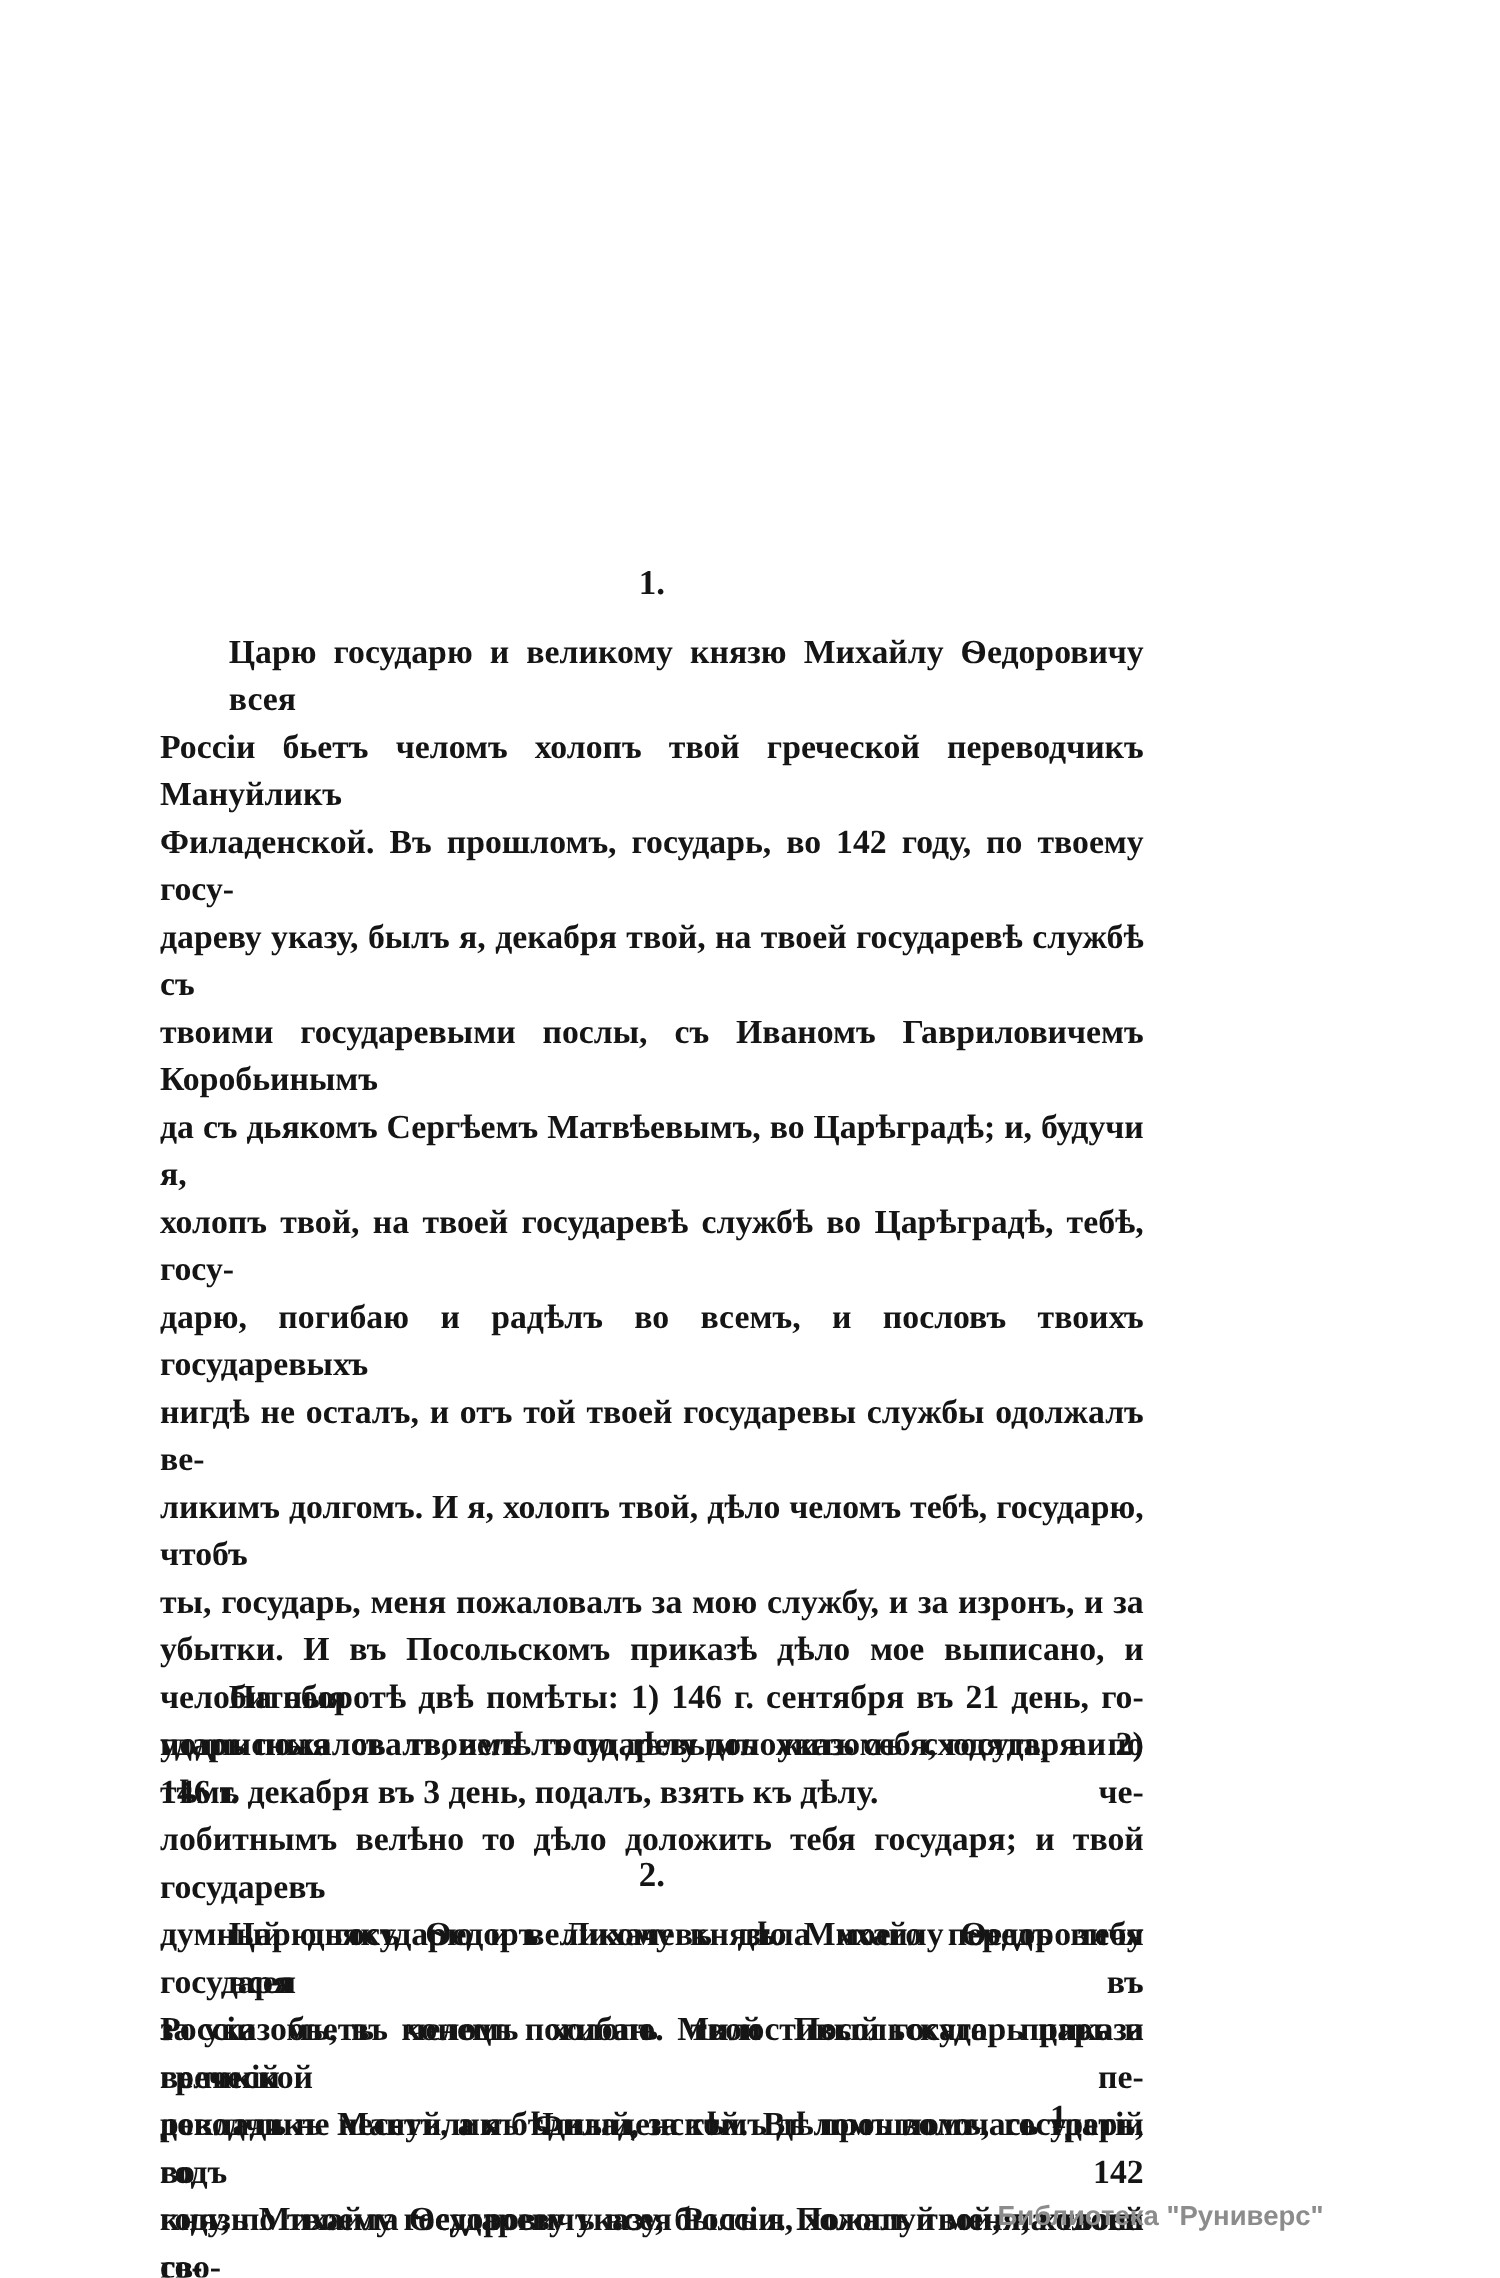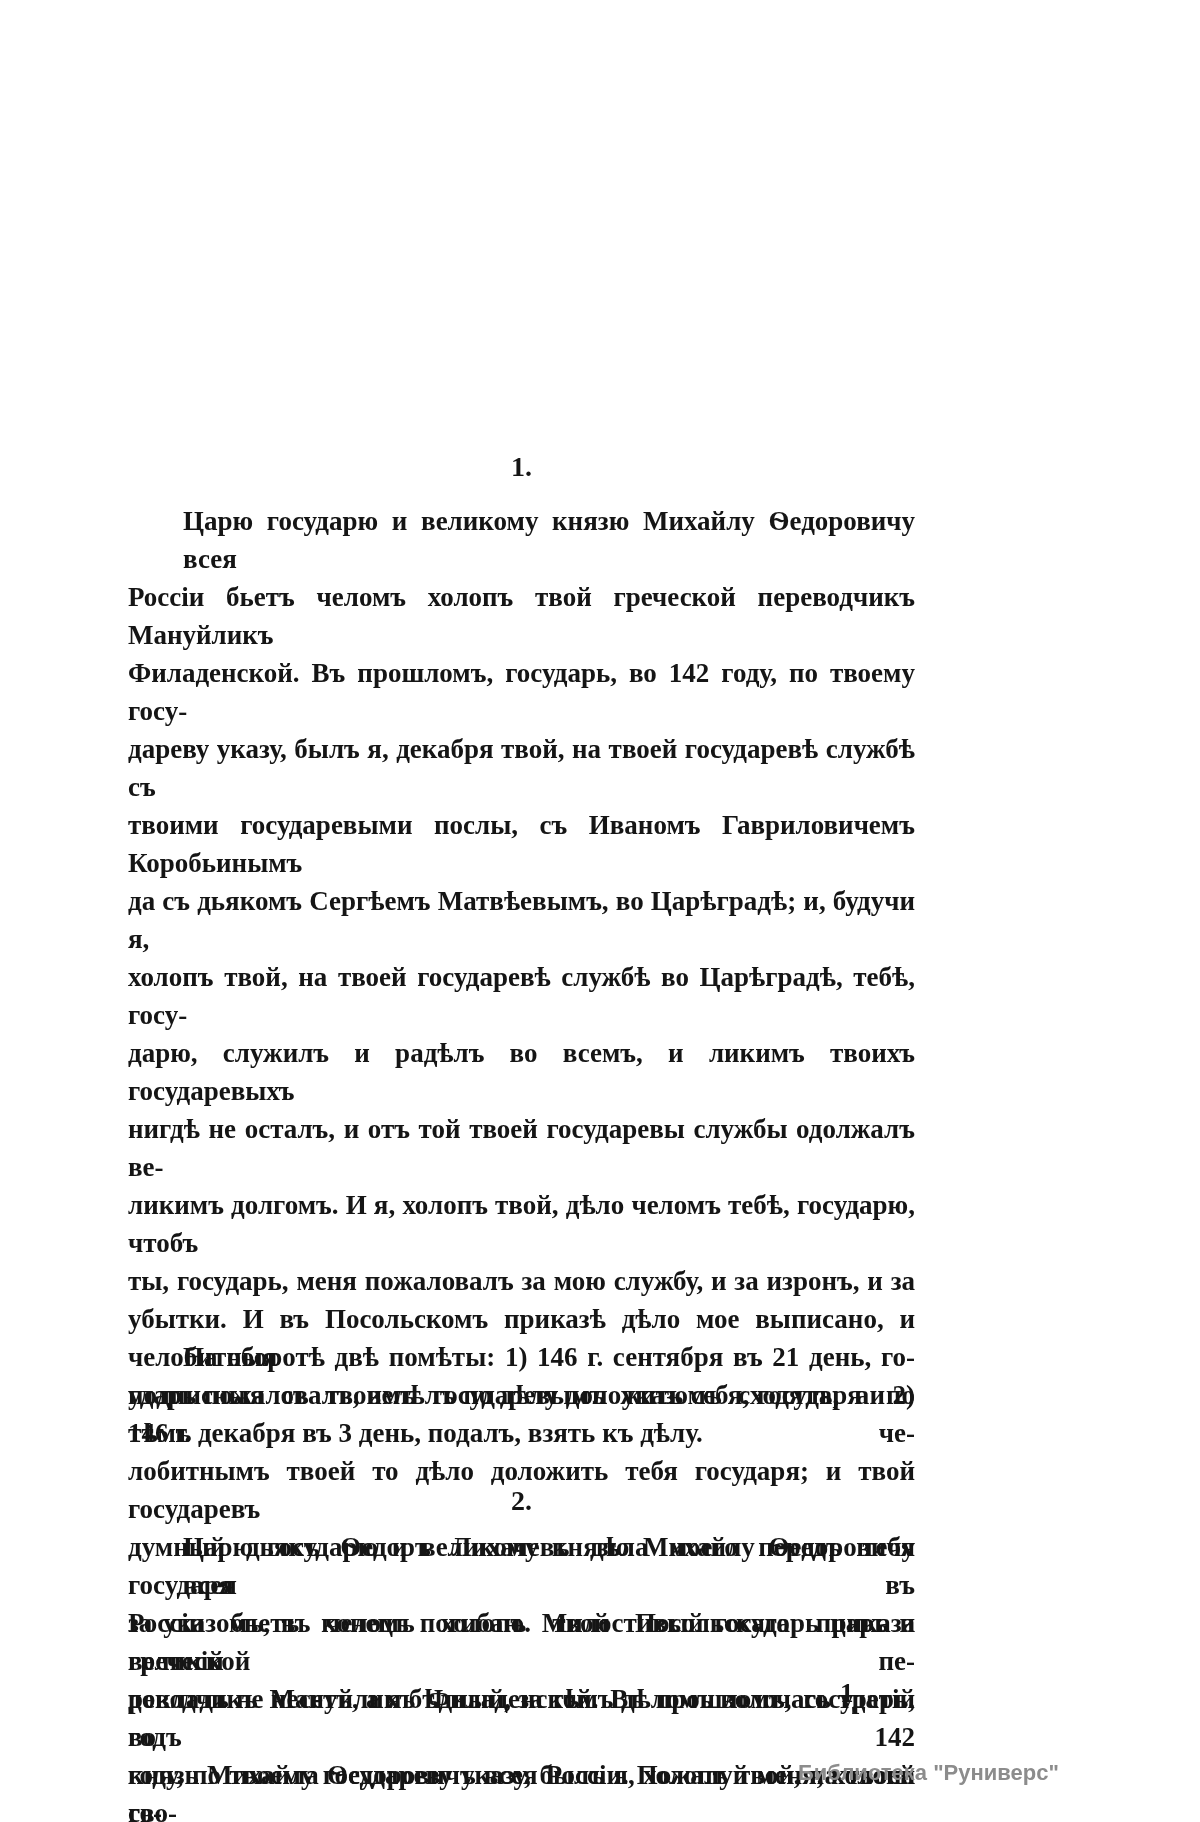--- a/index.html
+++ b/index.html
@@ -64,27 +64,27 @@
   <div id="h1" class="column heading">1.</div>
 
   <div id="p1" class="column paragraph">
       <div class="line first">Царю государю и великому князю Михайлу Ѳедоровичу всея</div>
       <div class="line">Россіи бьетъ челомъ холопъ твой греческой переводчикъ Мануйликъ</div>
       <div class="line">Филаденской. Въ прошломъ, государь, во 142 году, по твоему госу-</div>
       <div class="line">дареву указу, былъ я, декабря твой, на твоей государевѣ службѣ съ</div>
       <div class="line">твоими государевыми послы, съ Иваномъ Гавриловичемъ Коробьинымъ</div>
       <div class="line">да съ дьякомъ Сергѣемъ Матвѣевымъ, во Царѣградѣ; и, будучи я,</div>
       <div class="line">холопъ твой, на твоей государевѣ службѣ во Царѣградѣ, тебѣ, госу-</div>
-      <div class="line">дарю, служилъ и радѣлъ во всемъ, и ликимъ твоихъ государевыхъ</div>
+      <div class="line">дарю, погибаю и радѣлъ во всемъ, и пословъ твоихъ государевыхъ</div>
       <div class="line">нигдѣ не осталъ, и отъ той твоей государевы службы одолжалъ ве-</div>
       <div class="line">ликимъ долгомъ. И я, холопъ твой, дѣло челомъ тебѣ, государю, чтобъ</div>
       <div class="line">ты, государь, меня пожаловалъ за мою службу, и за изронъ, и за</div>
       <div class="line">убытки. И въ Посольскомъ приказѣ дѣло мое выписано, и челобитныя</div>
       <div class="line">подписныя съ твоимъ государевымъ указомъ сходятъ, а по тѣмъ че-</div>
-      <div class="line">лобитнымъ твоей то дѣло доложить тебя государя; и твой государевъ</div>
+      <div class="line">лобитнымъ велѣно то дѣло доложить тебя государя; и твой государевъ</div>
       <div class="line">думный дьякъ Ѳедоръ Лихачевъ дѣла моего передъ тебя государя въ</div>
       <div class="line">за указомъ, въ конецъ погибаю. Милостивый государь царь и великій</div>
       <div class="line">докладъ не несетъ, а я бѣдный, за тѣмъ дѣломъ волочась третій годъ</div>
       <div class="line">князь Михайла Ѳедоровичъ всея Россіи. Пожалуй меня, холопа сво-</div>
     </div>
 
   <div id="note" class="column paragraph">
       <div class="line first"><span class="italic">На оборотѣ двѣ помѣты</span><span>: 1) 146 г. сентября въ 21 день, го-</span></div>
       <div class="line">ударь пожаловалъ, велѣлъ по дѣлу доложить себя, государя и 2)</div>
       <div class="line last">146 г. декабря въ 3 день, подалъ, взять къ дѣлу.</div>

